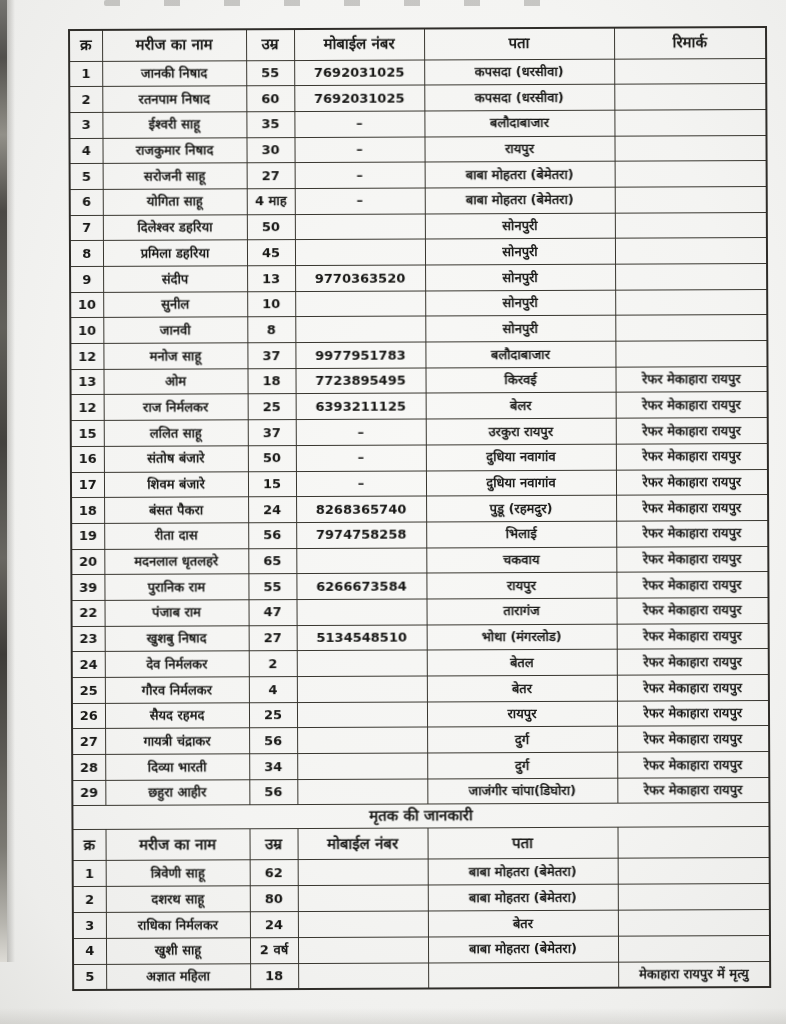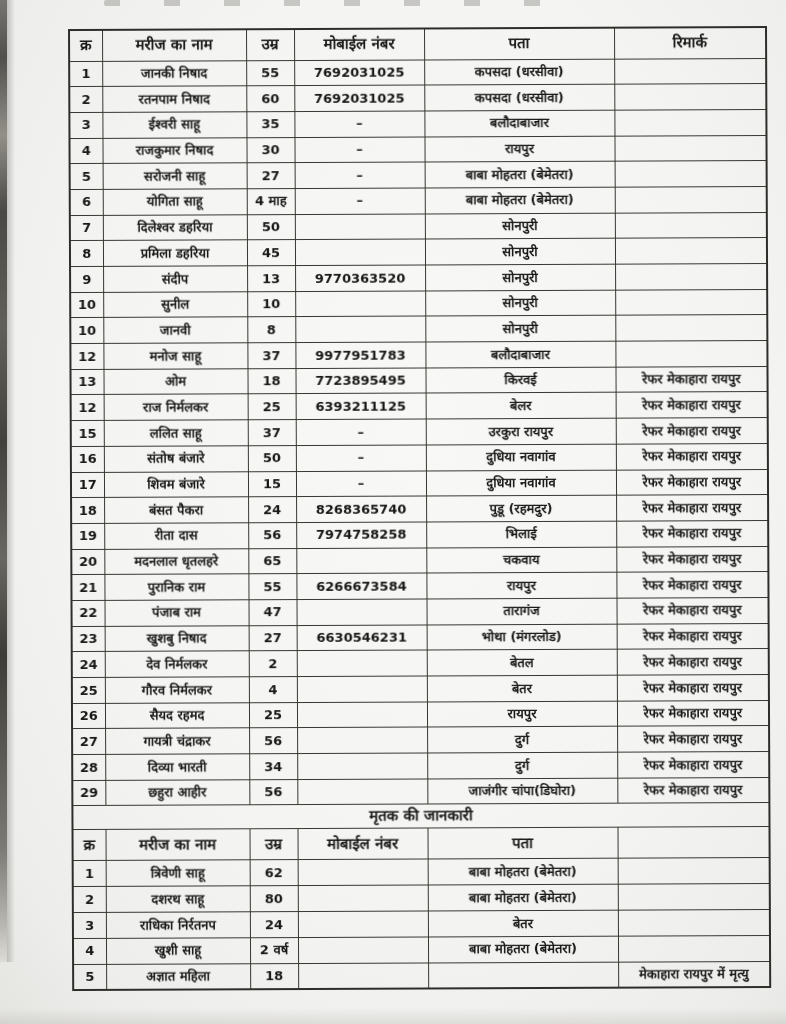--- a/index.html
+++ b/index.html
@@ -261,40 +261,40 @@
           </tr>
           <tr>
             <td>20</td>
             <td>मदनलाल धृतलहरे</td>
             <td>65</td>
             <td></td>
             <td>चकवाय</td>
             <td>रेफर मेकाहारा रायपुर</td>
           </tr>
           <tr>
-            <td>21</td>
+            <td>39</td>
             <td>पुरानिक राम</td>
             <td>55</td>
             <td>6266673584</td>
             <td>रायपुर</td>
             <td>रेफर मेकाहारा रायपुर</td>
           </tr>
           <tr>
             <td>22</td>
             <td>पंजाब राम</td>
             <td>47</td>
             <td></td>
             <td>तारागंज</td>
             <td>रेफर मेकाहारा रायपुर</td>
           </tr>
           <tr>
             <td>23</td>
             <td>खुशबु निषाद</td>
             <td>27</td>
-            <td>6630546231</td>
+            <td>5134548510</td>
             <td>भोथा (मंगरलोड)</td>
             <td>रेफर मेकाहारा रायपुर</td>
           </tr>
           <tr>
             <td>24</td>
             <td>देव निर्मलकर</td>
             <td>2</td>
             <td></td>
             <td>बेतल</td>
             <td>रेफर मेकाहारा रायपुर</td>
@@ -367,21 +367,21 @@
           <tr>
             <td>2</td>
             <td>दशरथ साहू</td>
             <td>80</td>
             <td></td>
             <td>बाबा मोहतरा (बेमेतरा)</td>
             <td></td>
           </tr>
           <tr>
             <td>3</td>
-            <td>राधिका निर्रतनप</td>
+            <td>राधिका निर्मलकर</td>
             <td>24</td>
             <td></td>
             <td>बेतर</td>
             <td></td>
           </tr>
           <tr>
             <td>4</td>
             <td>खुशी साहू</td>
             <td>2 वर्ष</td>
             <td></td>

